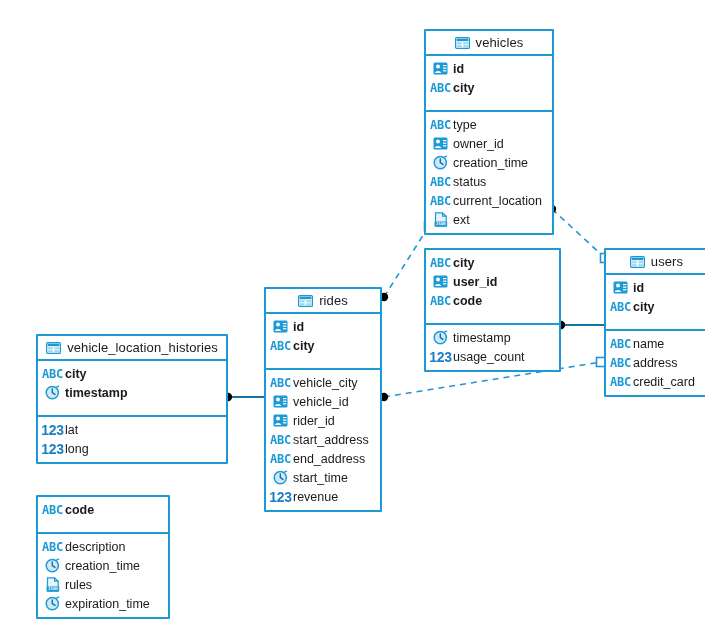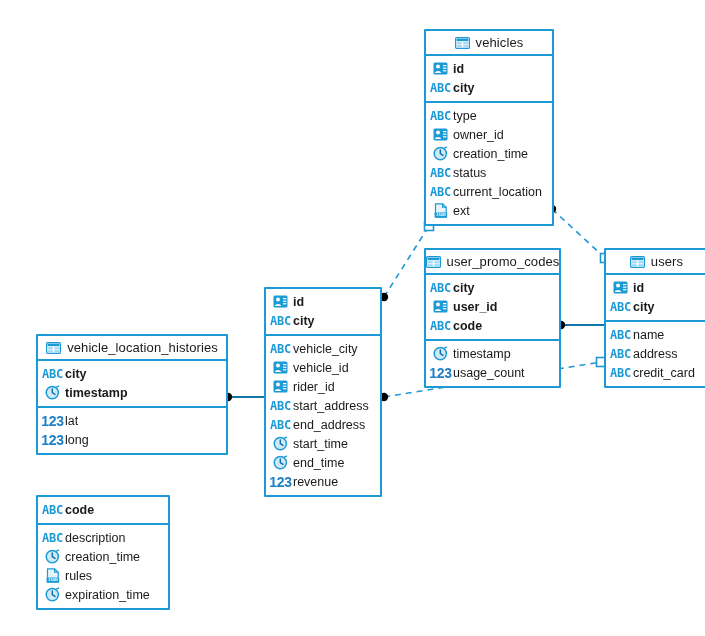--- a/index.html
+++ b/index.html
@@ -46,21 +46,21 @@
     background: #ffffff;
   }
   .tbl-title-text {
     font-size: 13px;
     color: #1a1a1a;
     white-space: nowrap;
     letter-spacing: 0.1px;
   }
   .key-section {
     border-bottom: 2px solid #1b9ad6;
-    padding: 3px 0 4px 0;
+    padding: 3px 0 13px 0;
   }
   .field-section {
     padding: 3px 0 4px 0;
   }
   .field-row {
     display: flex;
     align-items: center;
     gap: 5px;
     height: 19px;
     padding-left: 7px;
@@ -212,33 +212,20 @@
               <path d="M8.6 0.8 V4.2 H12.2" fill="none" stroke="#1b9ad6" stroke-width="1.2"></path>
               <rect x="0.6" y="9.6" width="12.6" height="4.8" rx="0.6" fill="#1b9ad6"></rect>
               <text x="6.9" y="13.4" font-size="4" font-family="DejaVu Sans Mono, monospace" font-weight="bold" fill="#ffffff" text-anchor="middle">JSON</text>
             </svg>
           </span>
           <span class="field-label">ext</span>
         </div>
       </div>
     </div>
     <div class="table-node" style="left: 412px; top: 248px; width: 137px;">
-      <div class="tbl-title">
-        <span class="icon">
-          <svg width="15" height="12" viewBox="0 0 15 12">
-            <rect x="0.6" y="0.6" width="13.8" height="10.8" rx="1" fill="#ffffff" stroke="#1b9ad6" stroke-width="1.2"></rect>
-            <rect x="1.6" y="1.6" width="11.8" height="2.6" fill="#1b9ad6"></rect>
-            <rect x="1.6" y="5.2" width="5.2" height="2.2" fill="#9fd7f0"></rect>
-            <rect x="8.2" y="5.2" width="5.2" height="2.2" fill="#9fd7f0"></rect>
-            <rect x="1.6" y="8.2" width="5.2" height="2.2" fill="#9fd7f0"></rect>
-            <rect x="8.2" y="8.2" width="5.2" height="2.2" fill="#9fd7f0"></rect>
-          </svg>
-        </span>
-        <span class="tbl-title-text">user_promo_codes</span>
-      </div>
       <div class="key-section">
         <div class="field-row">
           <span class="icon">
             <span class="icon-abc">ABC</span>
           </span>
           <span class="field-label">city</span>
         </div>
         <div class="field-row">
           <span class="icon">
             <svg width="15" height="13" viewBox="0 0 15 13">
@@ -328,20 +315,33 @@
         </div>
         <div class="field-row">
           <span class="icon">
             <span class="icon-abc">ABC</span>
           </span>
           <span class="field-label">credit_card</span>
         </div>
       </div>
     </div>
     <div class="table-node" style="left: 252px; top: 287px; width: 118px;">
+      <div class="tbl-title">
+        <span class="icon">
+          <svg width="15" height="12" viewBox="0 0 15 12">
+            <rect x="0.6" y="0.6" width="13.8" height="10.8" rx="1" fill="#ffffff" stroke="#1b9ad6" stroke-width="1.2"></rect>
+            <rect x="1.6" y="1.6" width="11.8" height="2.6" fill="#1b9ad6"></rect>
+            <rect x="1.6" y="5.2" width="5.2" height="2.2" fill="#9fd7f0"></rect>
+            <rect x="8.2" y="5.2" width="5.2" height="2.2" fill="#9fd7f0"></rect>
+            <rect x="1.6" y="8.2" width="5.2" height="2.2" fill="#9fd7f0"></rect>
+            <rect x="8.2" y="8.2" width="5.2" height="2.2" fill="#9fd7f0"></rect>
+          </svg>
+        </span>
+        <span class="tbl-title-text">rides</span>
+      </div>
       <div class="key-section">
         <div class="field-row">
           <span class="icon">
             <svg width="15" height="13" viewBox="0 0 15 13">
               <rect x="0.5" y="0.5" width="14" height="12" rx="1.5" fill="#1b9ad6"></rect>
               <circle cx="5" cy="4.6" r="2" fill="#ffffff"></circle>
               <path d="M1.8 11 C2.2 8.2 7.8 8.2 8.2 11 Z" fill="#ffffff"></path>
               <rect x="10" y="3" width="3.4" height="1.2" fill="#ffffff"></rect>
               <rect x="10" y="5.6" width="3.4" height="1.2" fill="#ffffff"></rect>
               <rect x="10" y="8.2" width="3.4" height="1.2" fill="#ffffff"></rect>
@@ -403,30 +403,20 @@
         </div>
         <div class="field-row">
           <span class="icon">
             <svg width="15" height="15" viewBox="0 0 15 15">
               <circle cx="7.3" cy="7.6" r="6.1" fill="#cfe9f7" stroke="#1b9ad6" stroke-width="1.5"></circle>
               <path d="M7.3 4 L7.3 7.6 L10 9.4" stroke="#0d6fa8" stroke-width="1.4" fill="none" stroke-linecap="round"></path>
               <path d="M11.4 2.1 L13.6 1.1" stroke="#1b9ad6" stroke-width="1.3" stroke-linecap="round"></path>
             </svg>
           </span>
           <span class="field-label">start_time</span>
-        </div>
-        <div class="field-row">
-          <span class="icon">
-            <svg width="15" height="15" viewBox="0 0 15 15">
-              <circle cx="7.3" cy="7.6" r="6.1" fill="#cfe9f7" stroke="#1b9ad6" stroke-width="1.5"></circle>
-              <path d="M7.3 4 L7.3 7.6 L10 9.4" stroke="#0d6fa8" stroke-width="1.4" fill="none" stroke-linecap="round"></path>
-              <path d="M11.4 2.1 L13.6 1.1" stroke="#1b9ad6" stroke-width="1.3" stroke-linecap="round"></path>
-            </svg>
-          </span>
-          <span class="field-label">end_time</span>
         </div>
         <div class="field-row">
           <span class="icon">
             <span class="icon-123">123</span>
           </span>
           <span class="field-label">revenue</span>
         </div>
       </div>
     </div>
     <div class="table-node" style="left: 24px; top: 334px; width: 192px;">

